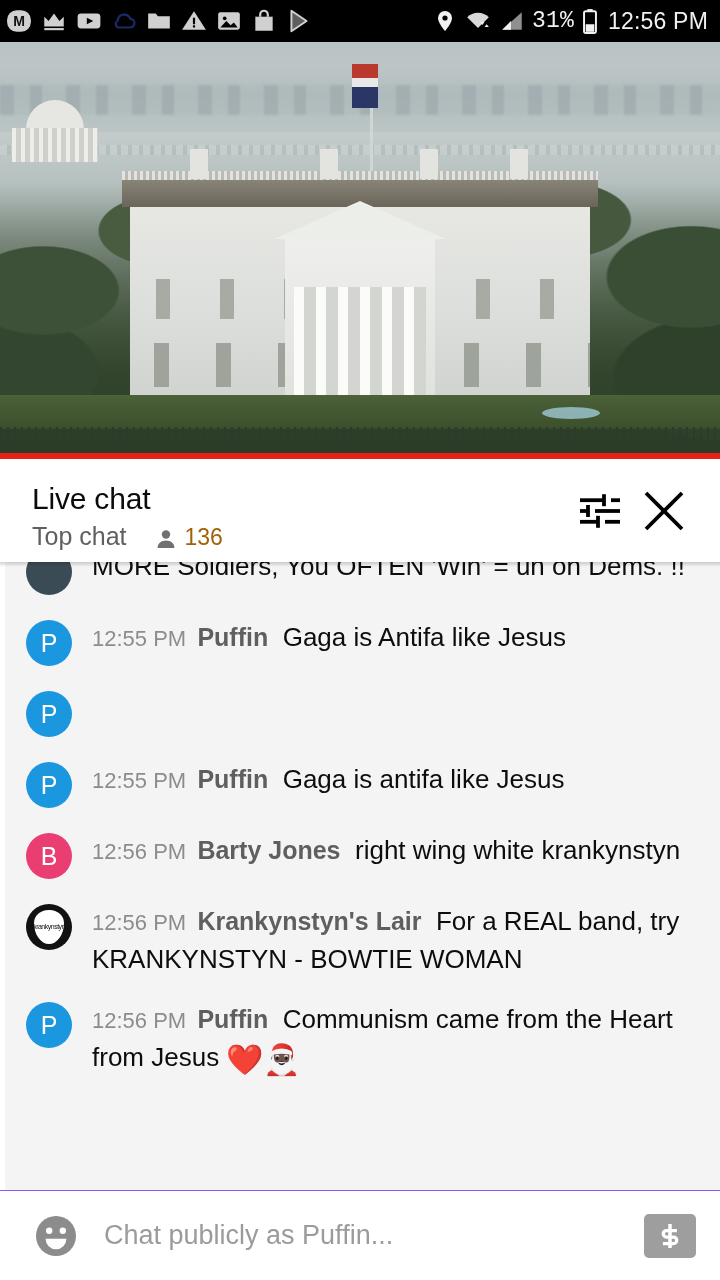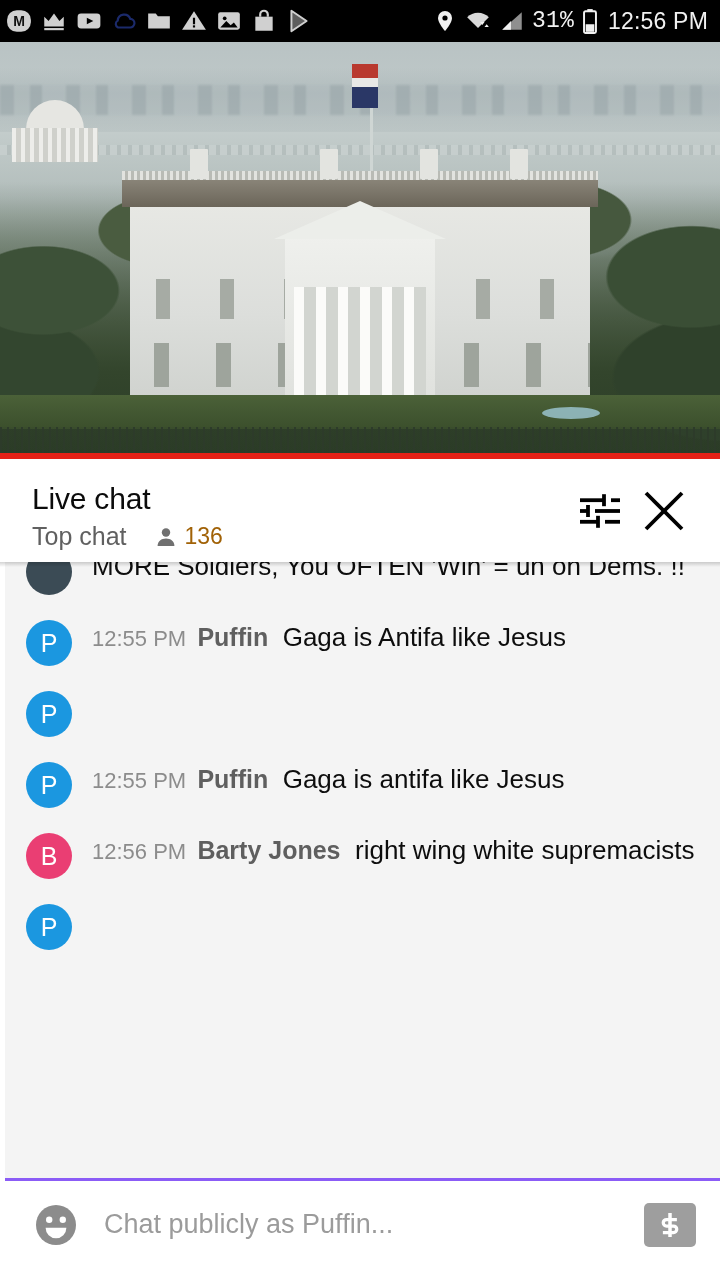--- a/index.html
+++ b/index.html
@@ -149,21 +149,21 @@
   }
   .progress-fill{ position:absolute; left:0; top:0; height:6px; width:100%; background:#e62117; }
 
   
   .chat-header{
     position:absolute; top:459px; left:0; width:720px; height:103px;
     background:#fff; display:flex; align-items:center; padding:0 24px 0 32px;
   }
   .ch-left{ flex:1; }
   .ch-title{ font-size:30px; color:#0b0b0b; letter-spacing:-0.2px; line-height:1.1;margin-top:12px; }
-  .ch-sub{ display:flex; align-items:center; margin-top:7px; gap:7px; }
+  .ch-sub{ display:flex; align-items:flex-end; margin-top:7px; gap:7px; }
   .ch-sub-text{ font-size:25px; color:#606060; }
   .ch-viewers{ font-size:23px; color:#a16207; }
   .person-ico{ margin-left:20px; display:block; }
   .hdr-btn{ width:64px; height:64px; display:flex; align-items:center; justify-content:center; }
 
   
   .chat-list{
     position:absolute; top:562px; left:0; width:720px; height:628px;
     background:#f4f4f4; overflow:hidden;
   }
@@ -202,23 +202,23 @@
     margin-left:20px; font-size:26px; line-height:36px; color:#0f0f0f;
     max-width:614px; word-wrap:break-word;
   }
   .ts{ color:#8c8c8c; font-size:22px; margin-right:4px; }
   .author{ color:#5f5f5f; font-weight:bold; font-size:25px; }
   .text{ color:#0d0d0d; }
   .emo{ font-size:30px; vertical-align:-4px; }
 
   
   .composer{
-    position:absolute; bottom:12px; left:0; width:720px; height:90px;
+    position:absolute; bottom:0; left:0; width:720px; height:90px;
     background:#fff; display:flex; align-items:center; padding:0 24px 0 30px;
-    border-top:3px solid #8b5cf6;
+    border-top:1px solid #8b5cf6;
   }
   .emoji-btn{ width:52px; height:52px; flex:0 0 auto; display:flex; align-items:center; justify-content:center; }
   .chat-input{
     flex:1; border:none; outline:none; background:transparent;
     font-size:27px; color:#909090; margin-left:22px;
     font-family:"Liberation Sans", sans-serif;
   }
   .chat-input::placeholder{ color:#9b9b9b; opacity:1; }
   .superchat-btn{
     width:52px; height:44px; border-radius:5px; background:#9e9e9e;
@@ -398,29 +398,46 @@
       </div>
     </div>
 
     <div class="msg">
       <div class="avatar" style="background:#ea3e73">
         <span>B</span>
       </div>
       <div class="msg-body">
         <span class="ts">12:56 PM</span>
         <span class="author">Barty Jones</span>
-        &nbsp;<span class="text">right wing white supremacists</span>
-      </div>
-    </div>
-
-
+        &nbsp;<span class="text">right wing white krankynstyn</span>
+      </div>
+    </div>
+
+
+    <div class="msg">
+      <div class="avatar photo-pick">
+        <div class="pick-inner">
+          <span>krankynstyn</span>
+        </div>
+      </div>
+      <div class="msg-body">
+        <span class="ts">12:56 PM</span>
+        <span class="author">Krankynstyn's Lair</span>
+        &nbsp;<span class="text">For a REAL band, try KRANKYNSTYN - BOWTIE WOMAN</span>
+      </div>
+    </div>
 
     <div class="msg">
       <div class="avatar" style="background:#1b97e0">
         <span>P</span>
+      </div>
+      <div class="msg-body">
+        <span class="ts">12:56 PM</span>
+        <span class="author">Puffin</span>
+        &nbsp;<span class="text">Communism came from the Heart from Jesus </span><span class="emo">❤️🎅🏿</span>
       </div>
     </div>
   </div>
 
   <div class="composer">
     <div class="emoji-btn">
       <svg width="48" height="48" viewBox="0 0 24 24">
         <circle cx="12" cy="12" r="10" fill="#8c8c8c"></circle>
         <circle cx="8.6" cy="9.4" r="1.6" fill="#fff"></circle>
         <circle cx="15.4" cy="9.4" r="1.6" fill="#fff"></circle>

